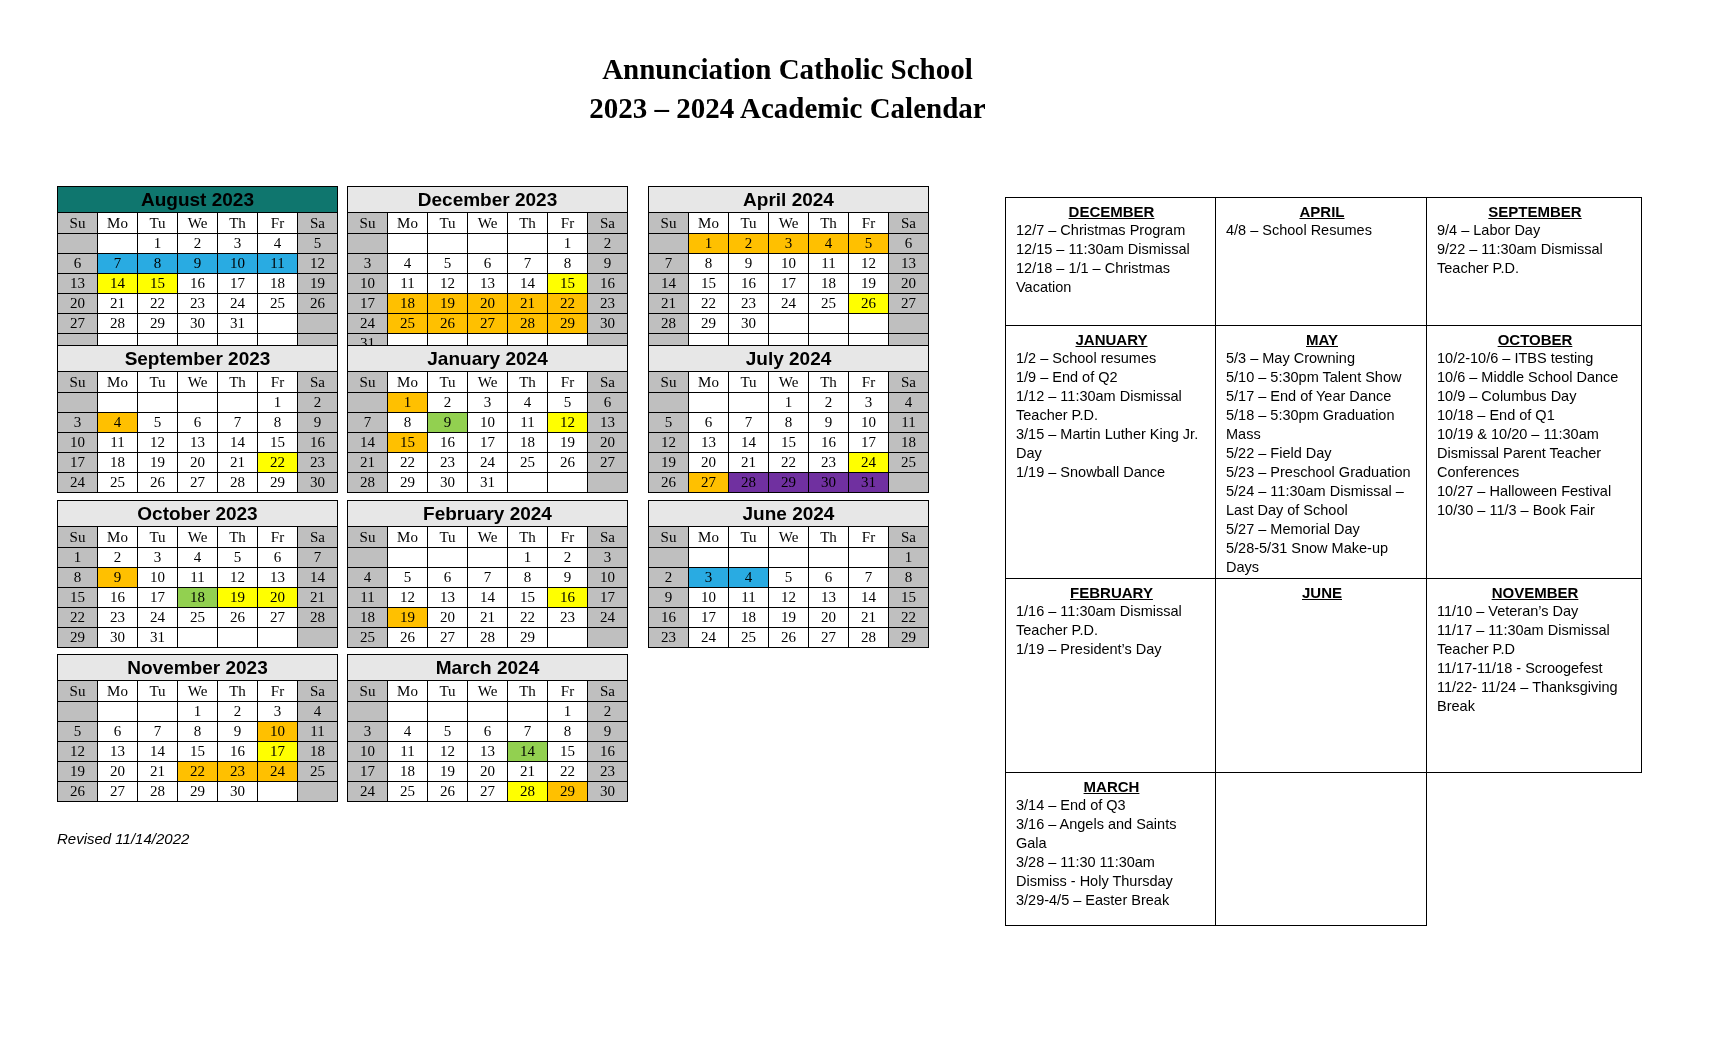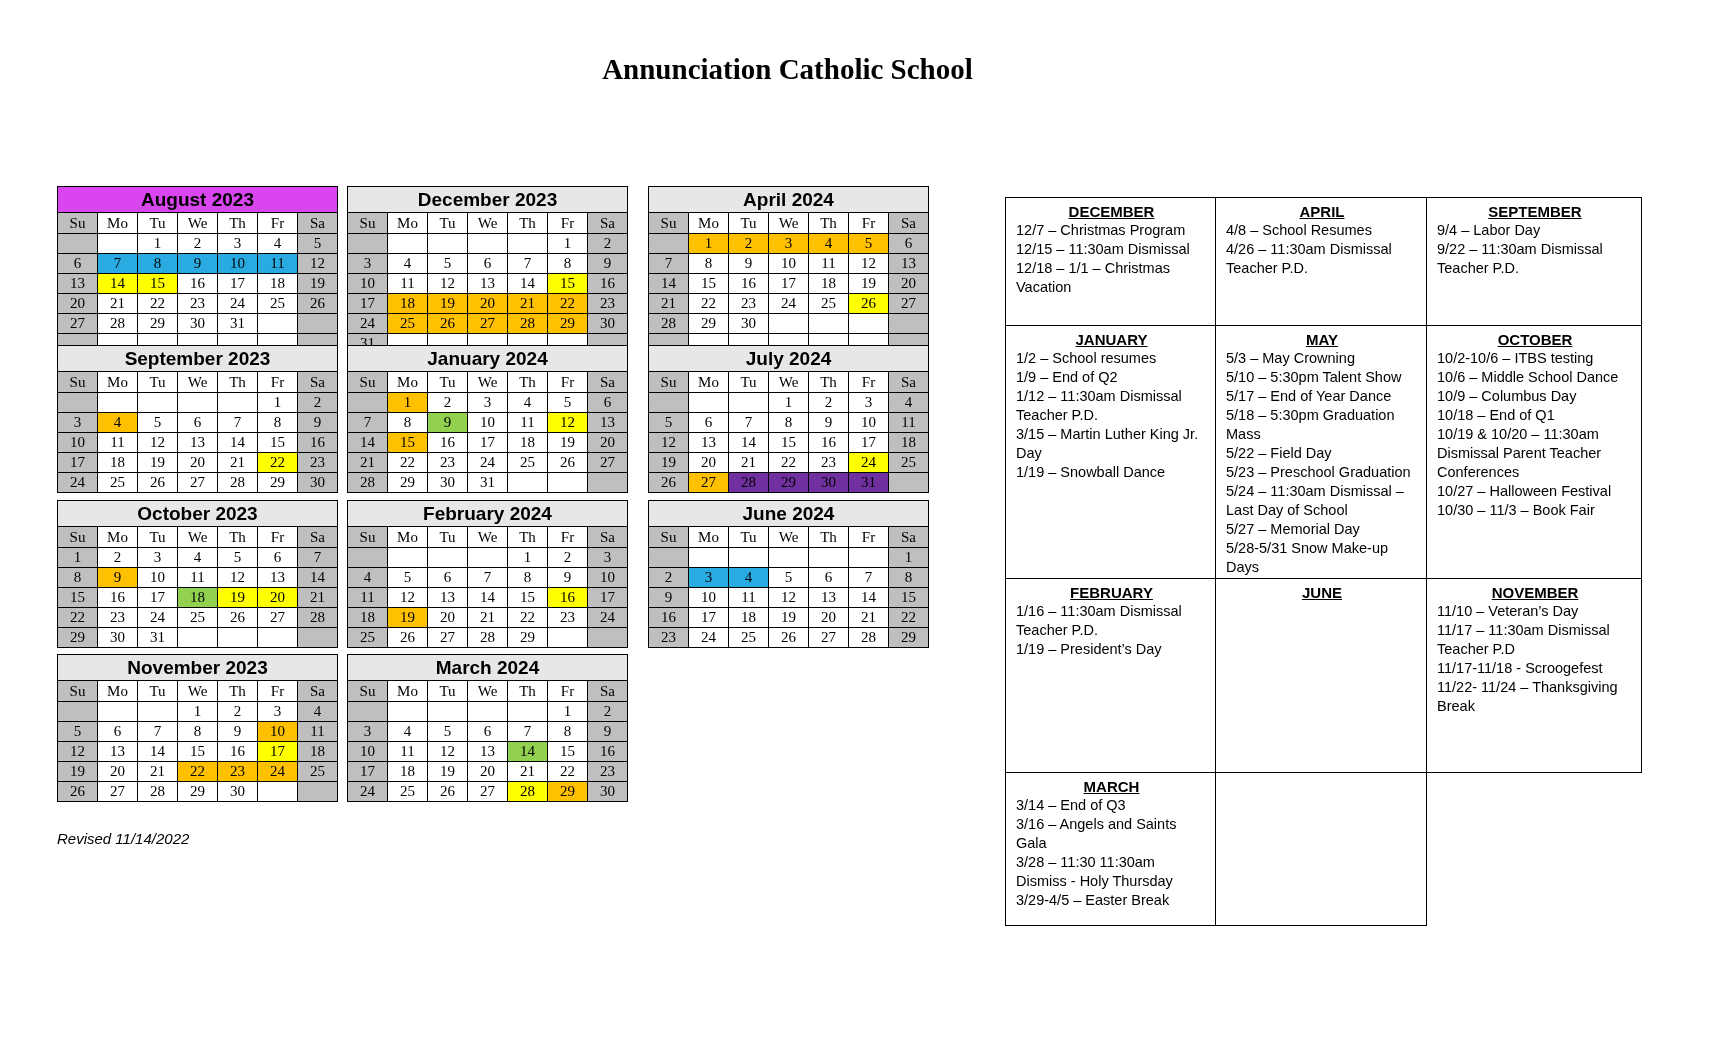--- a/index.html
+++ b/index.html
@@ -41,27 +41,28 @@
   .evitem{font-size:14.5px;line-height:19px;margin:0;}
   .revised{
     position:absolute;left:57px;top:830px;font-style:italic;font-size:15px;
   }
 </style>
 </head>
 <body>
 
 <div class="page-title">
   <div>Annunciation Catholic School</div>
+  <div>2023 – 2024 Academic Calendar</div>
 </div>
 
 <div id="calendars">
     <table class="cal" style="left: 57px; top: 186px;">
       <tbody>
         <tr>
-          <td colspan="7" class="title" style="background: #d946ef; margin-top: 23px;">August 2023</td>
+          <td colspan="7" class="title" style="background: #0f766e; margin-top: 23px;">August 2023</td>
         </tr>
         <tr>
           <td class="dow" style="background: rgb(191, 191, 191);">Su</td>
           <td class="dow" style="background: rgb(255, 255, 255);">Mo</td>
           <td class="dow" style="background: rgb(255, 255, 255);">Tu</td>
           <td class="dow" style="background: rgb(255, 255, 255);">We</td>
           <td class="dow" style="background: rgb(255, 255, 255);">Th</td>
           <td class="dow" style="background: rgb(255, 255, 255);">Fr</td>
           <td class="dow" style="background: rgb(191, 191, 191);">Sa</td>
         </tr>
@@ -754,21 +755,20 @@
 <div id="events">
     <div class="evcell">
       <div class="evtitle">DECEMBER</div>
       <div class="evitem">12/7 – Christmas Program</div>
       <div class="evitem">12/15 – 11:30am Dismissal</div>
       <div class="evitem">12/18 – 1/1 – Christmas Vacation</div>
     </div>
     <div class="evcell">
       <div class="evtitle">APRIL</div>
       <div class="evitem">4/8 – School Resumes</div>
-      <div class="evitem">4/26 – 11:30am Dismissal Teacher P.D.</div>
     </div>
     <div class="evcell">
       <div class="evtitle">SEPTEMBER</div>
       <div class="evitem">9/4 – Labor Day</div>
       <div class="evitem">9/22 – 11:30am Dismissal Teacher P.D.</div>
     </div>
     <div class="evcell">
       <div class="evtitle">JANUARY</div>
       <div class="evitem">1/2 – School resumes</div>
       <div class="evitem">1/9 – End of Q2</div>

